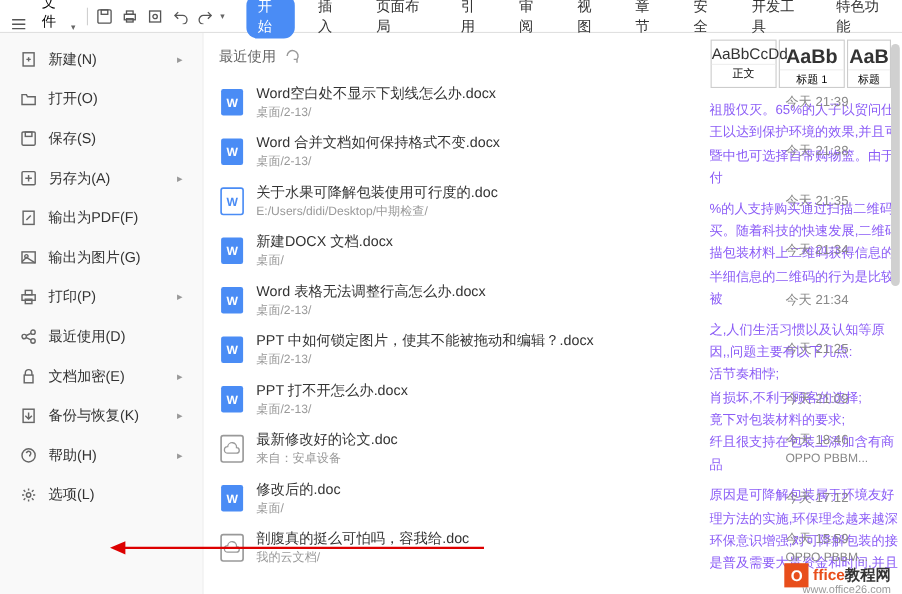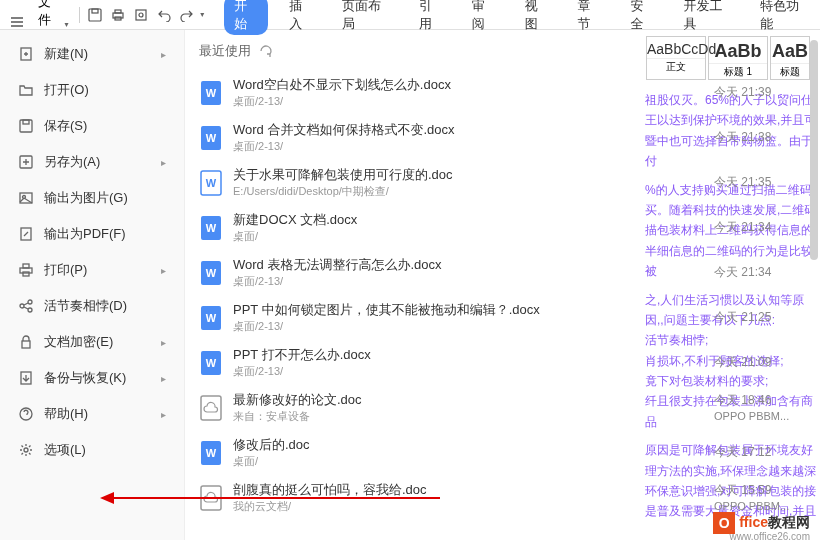--- a/index.html
+++ b/index.html
@@ -181,34 +181,34 @@
               <rect x="2" y="2" width="12" height="12" rx="1"></rect>
               <path d="M5 8h6M8 5v6"></path>
             </svg></span>
           <span>另存为(A)</span>
         </div>
         <span class="side-arrow">▸</span>
       </div>
     <div class="side-item">
         <div class="side-left">
           <span class="side-icon"><svg viewBox="0 0 16 16">
+              <rect x="3" y="2" width="10" height="12"></rect>
+              <path d="M6 10l4-4"></path>
+            </svg></span>
+          <span>输出为PDF(F)</span>
+        </div>
+      </div>
+    <div class="side-item">
+        <div class="side-left">
+          <span class="side-icon"><svg viewBox="0 0 16 16">
               <rect x="2" y="3" width="12" height="10"></rect>
               <circle cx="6" cy="7" r="1.5"></circle>
               <path d="M2 12l4-4 8 5"></path>
             </svg></span>
           <span>输出为图片(G)</span>
-        </div>
-      </div>
-    <div class="side-item">
-        <div class="side-left">
-          <span class="side-icon"><svg viewBox="0 0 16 16">
-              <rect x="3" y="2" width="10" height="12"></rect>
-              <path d="M6 10l4-4"></path>
-            </svg></span>
-          <span>输出为PDF(F)</span>
         </div>
       </div>
     <div class="side-item">
         <div class="side-left">
           <span class="side-icon"><svg viewBox="0 0 16 16">
               <rect x="2" y="6" width="12" height="5"></rect>
               <rect x="5" y="2" width="6" height="4"></rect>
               <rect x="5" y="10" width="6" height="4"></rect>
             </svg></span>
           <span>打印(P)</span>
@@ -216,21 +216,21 @@
         <span class="side-arrow">▸</span>
       </div>
     <div class="side-item">
         <div class="side-left">
           <span class="side-icon"><svg viewBox="0 0 16 16">
               <circle cx="4" cy="8" r="2"></circle>
               <circle cx="12" cy="4" r="2"></circle>
               <circle cx="12" cy="12" r="2"></circle>
               <path d="M6 7l4-2M6 9l4 2"></path>
             </svg></span>
-          <span>活节奏相悖(D)</span>
+          <span>最近使用(D)</span>
         </div>
       </div>
     <div class="side-item">
         <div class="side-left">
           <span class="side-icon"><svg viewBox="0 0 16 16">
               <rect x="4" y="7" width="8" height="7"></rect>
               <path d="M5 7V5a3 3 0 016 0v2"></path>
             </svg></span>
           <span>文档加密(E)</span>
         </div>

